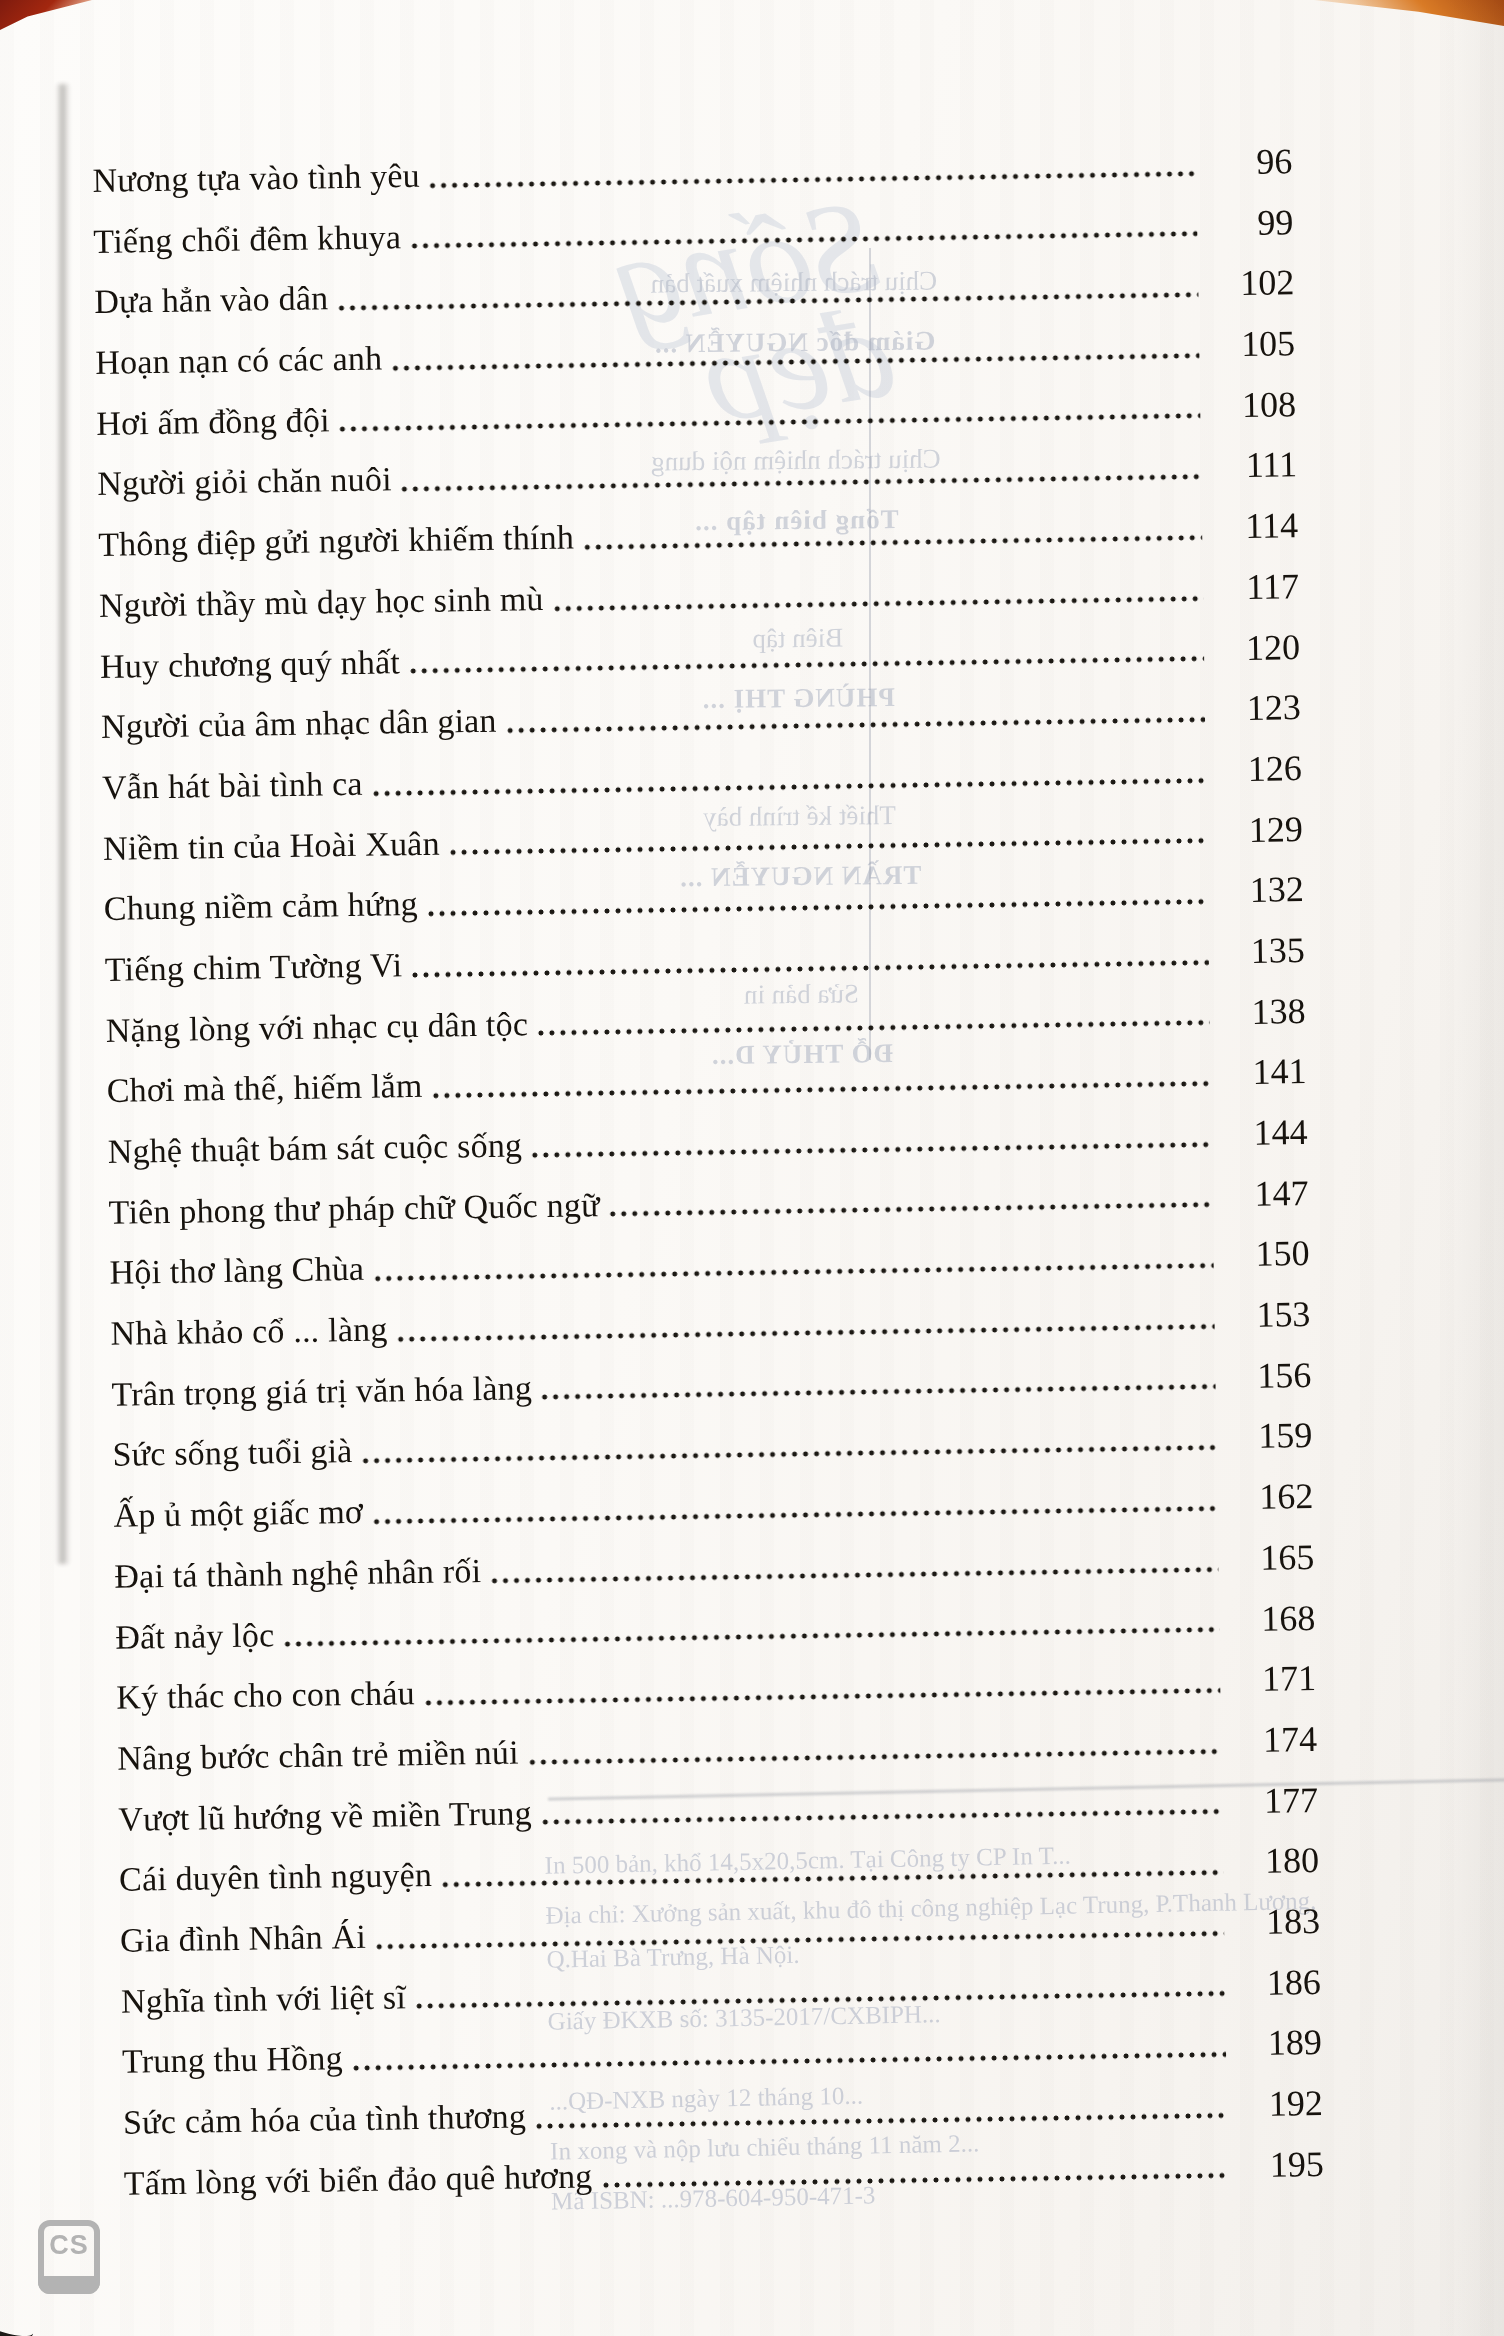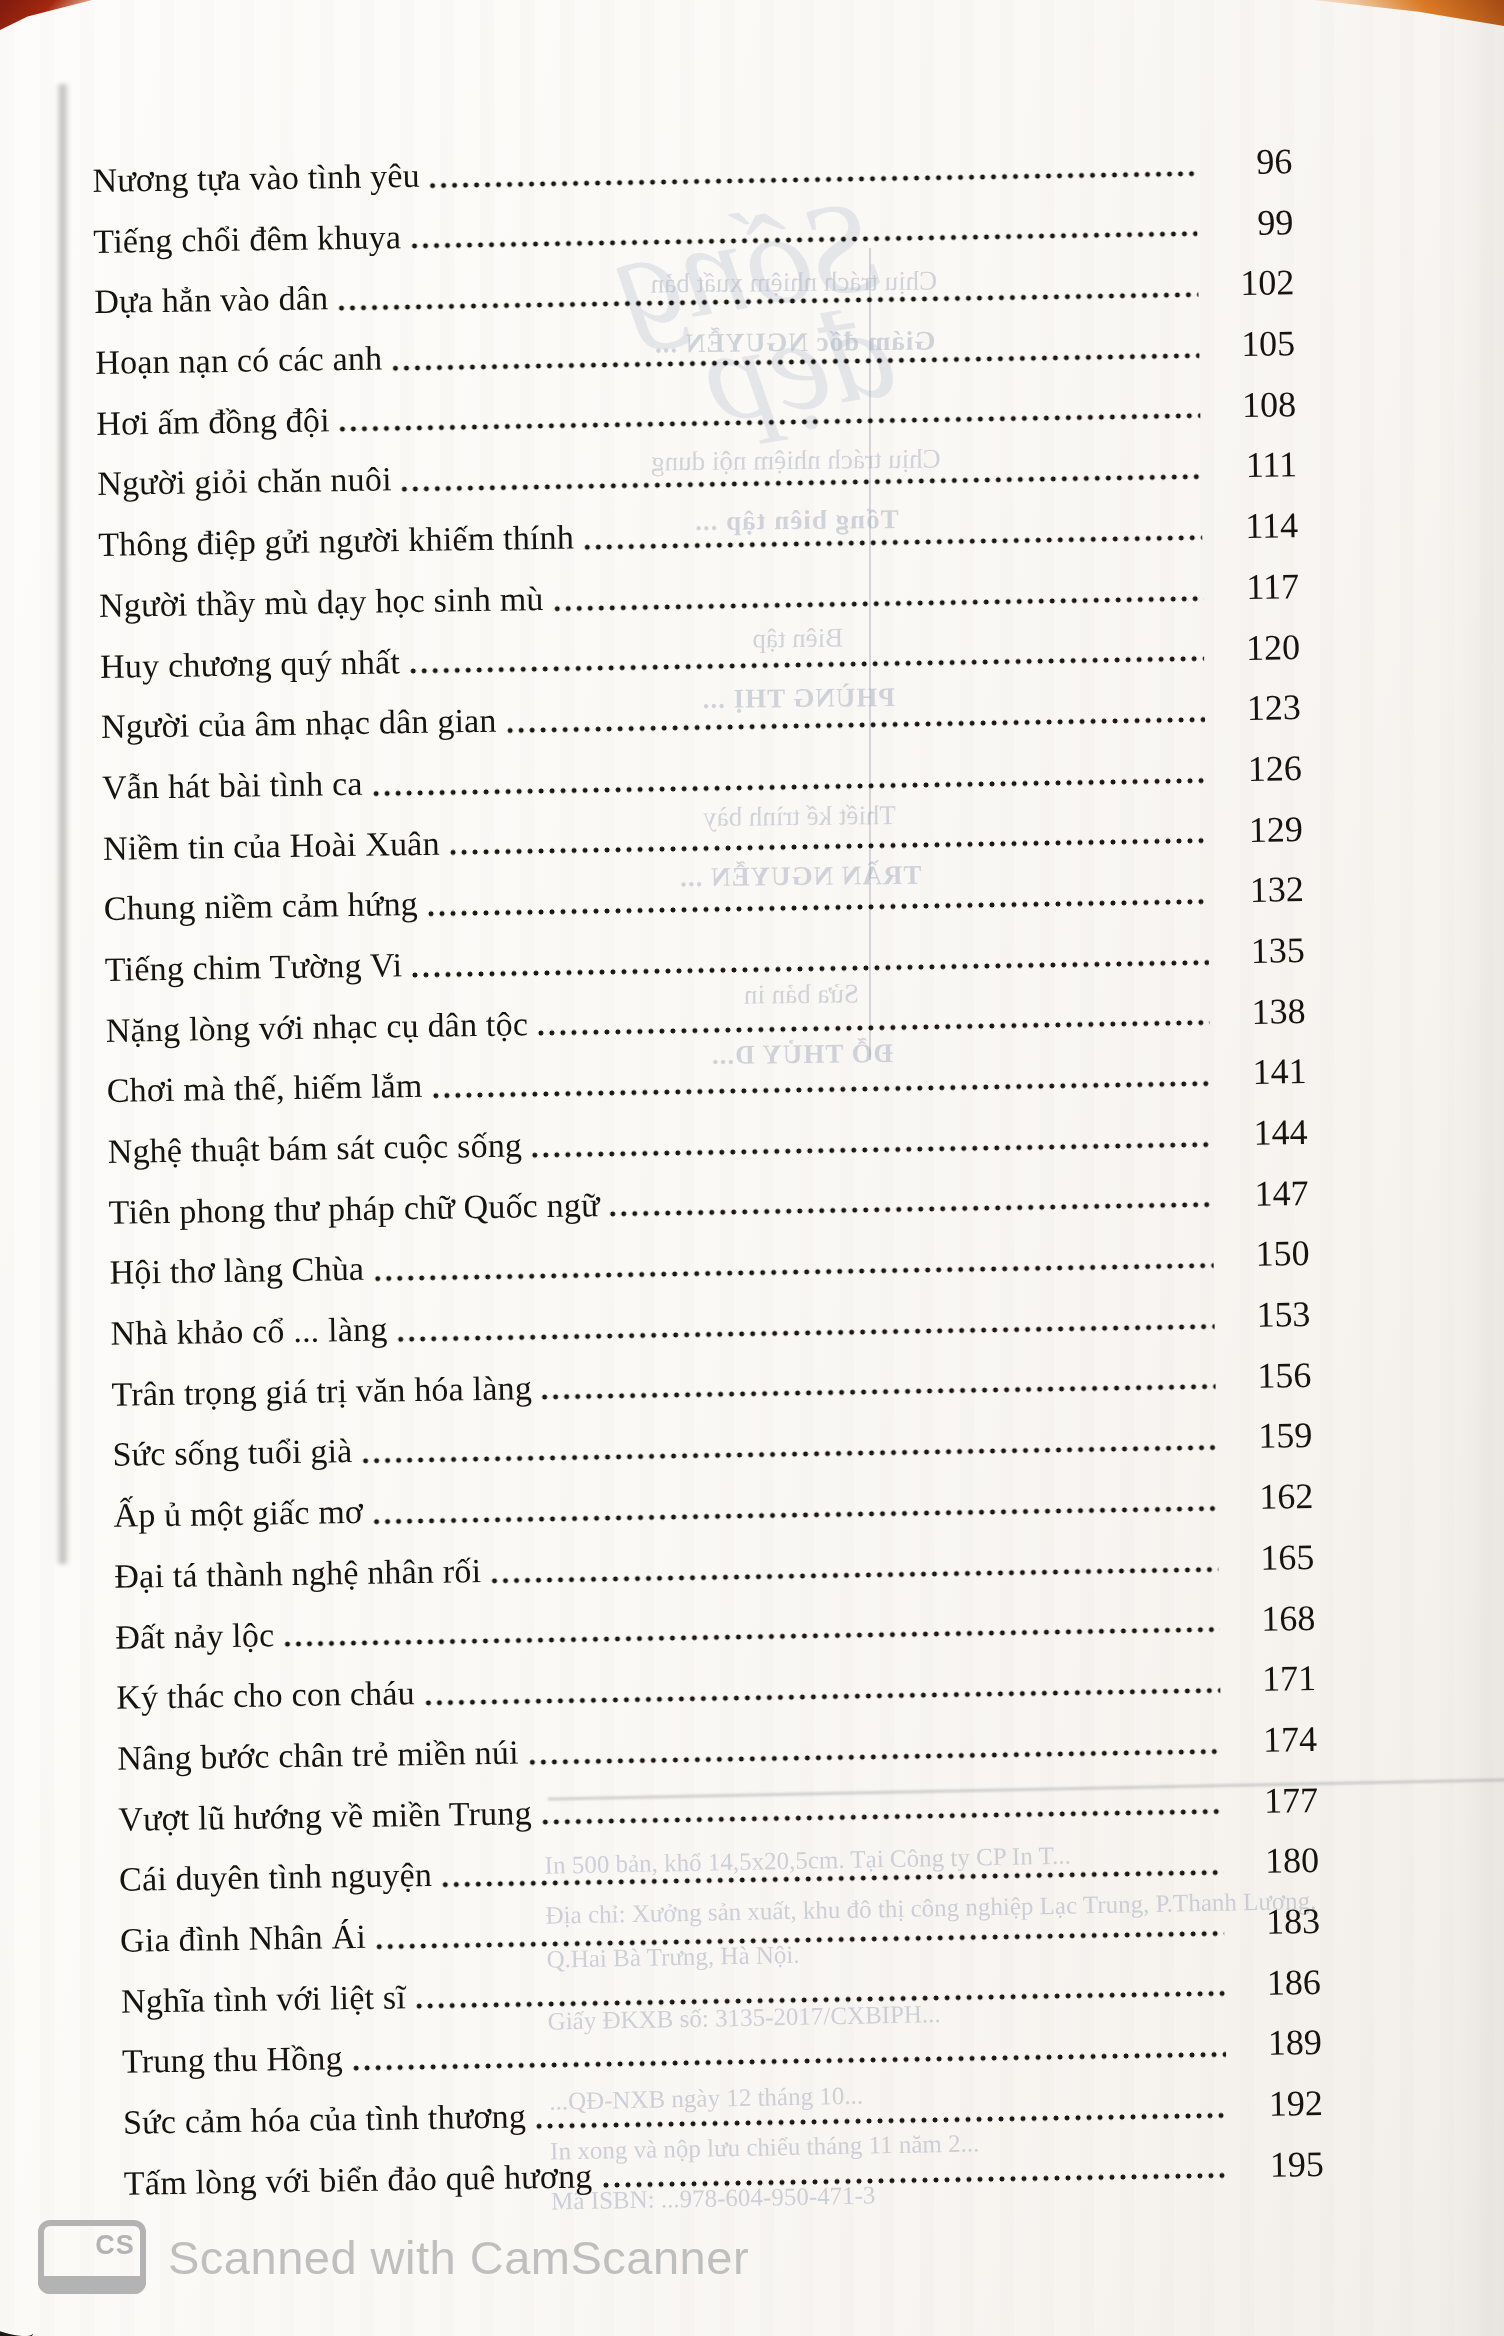--- a/index.html
+++ b/index.html
@@ -52,21 +52,21 @@
     transform:rotate(-0.9deg);transform-origin:0 0;color:#17130e;}
   .row{display:flex;align-items:baseline;height:60.7px;}
   .row .t{font-size:34px;line-height:60.7px;white-space:nowrap;letter-spacing:.2px;}
   .row .dots{flex:1;height:8px;align-self:flex-end;margin:0 10px 16px 9px;
     background-image:radial-gradient(circle at 4px 4px,#1b1813 2.2px,rgba(0,0,0,0) 2.8px);
     background-size:11px 8px;background-repeat:repeat-x;}
   .row .p{font-size:36px;line-height:60.7px;width:86px;text-align:right;white-space:nowrap;}
   
   .watermark{position:absolute;left:38px;top:2220px;display:flex;align-items:center;}
   .cs-logo{width:50px;height:62px;border:6px solid #b3b3b3;border-radius:12px;
-    position:relative;flex:0 0 auto;padding-left:46px;}
+    position:relative;flex:0 0 auto;}
   .cs-letters{display:block;text-align:center;margin-top:4px;
     font-family:"Liberation Sans","DejaVu Sans",sans-serif;font-weight:bold;
     font-size:27px;letter-spacing:1px;color:#b3b3b3;}
   .cs-bar{position:absolute;left:-6px;right:-6px;bottom:-6px;height:18px;
     background:#b3b3b3;border-radius:0 0 12px 12px;}
   .wm-text{margin-left:22px;font-family:"Liberation Sans","DejaVu Sans",sans-serif;
     font-size:47px;color:#bfbfbf;letter-spacing:.5px;white-space:nowrap;}
 </style>
 </head>
 <body>
@@ -274,18 +274,17 @@
         <span class="dots"></span>
         <span class="p">195</span>
       </div>
     </div>
 
   <div class="watermark">
     <div class="cs-logo">
       <span class="cs-letters">CS</span>
       <div class="cs-bar"></div>
     </div>
-    <span class="wm-text">Scanned with CamScanner</span>
   </div>
 
   <div class="corner-mark-bl"></div>
 
 </div>
 
 </body></html>

